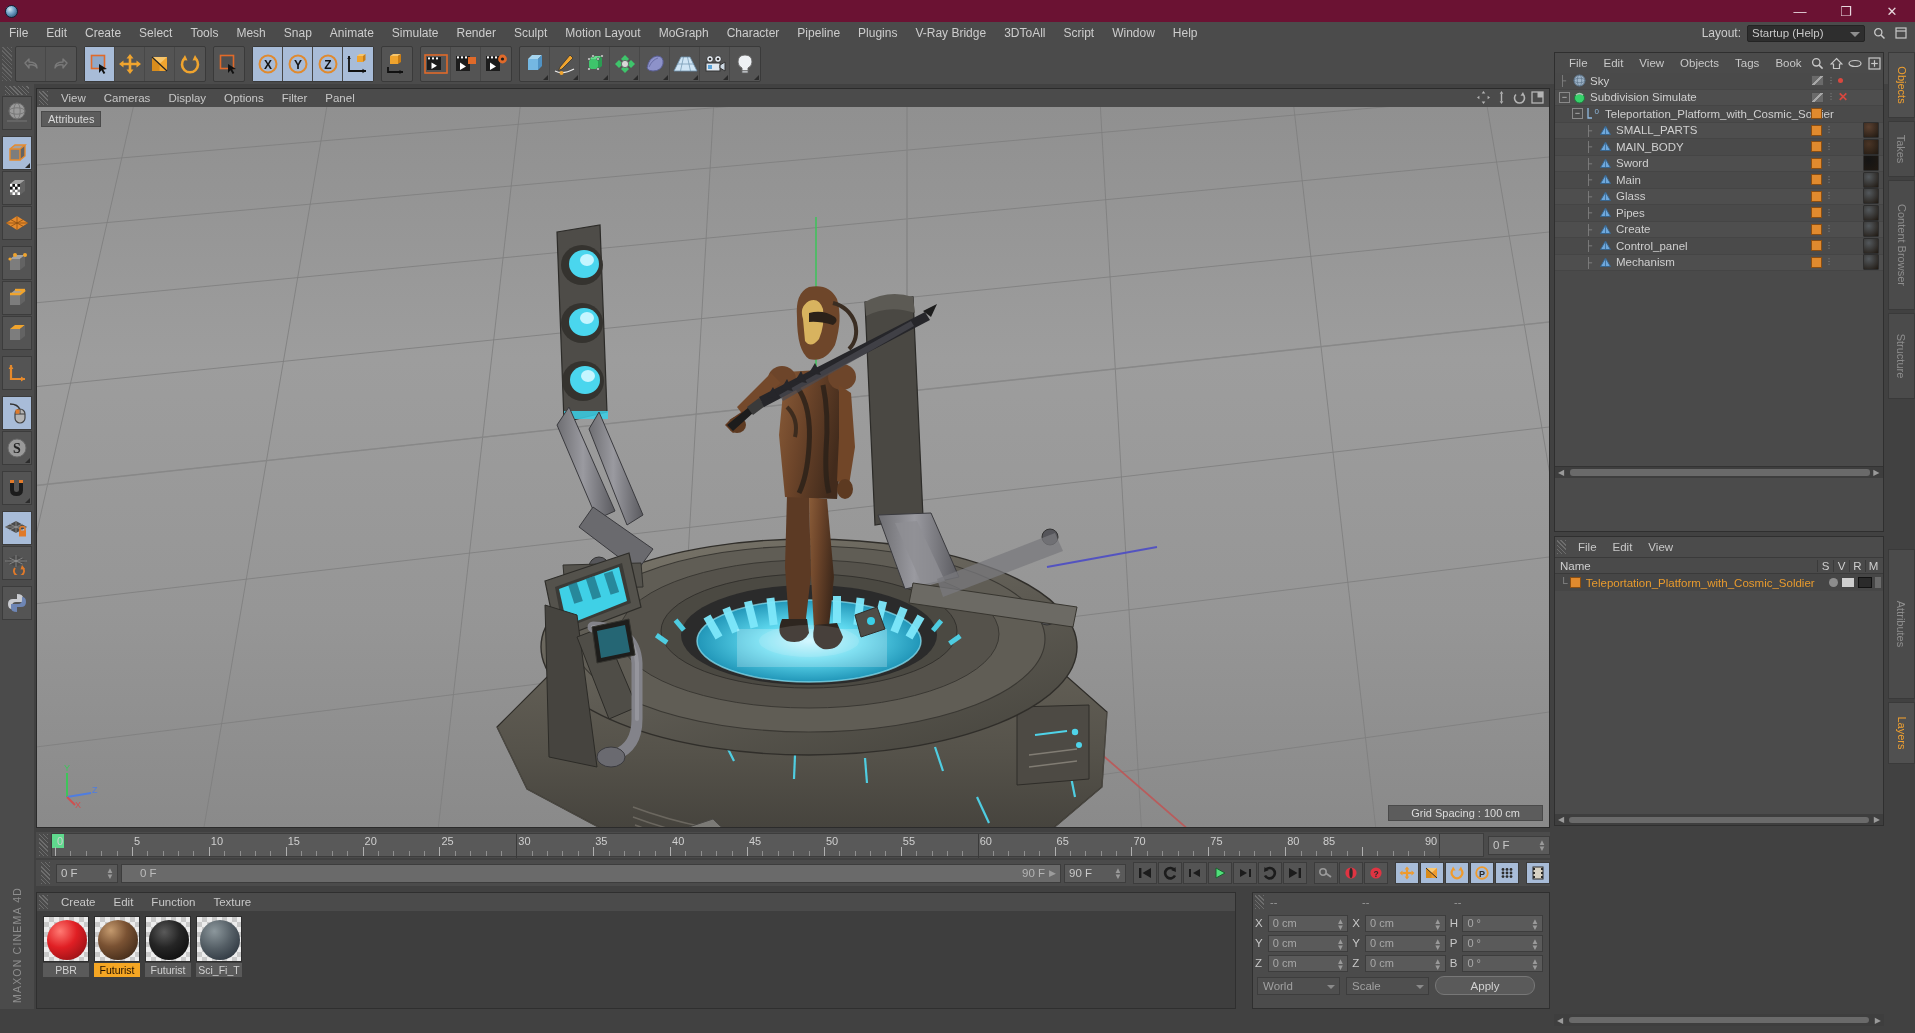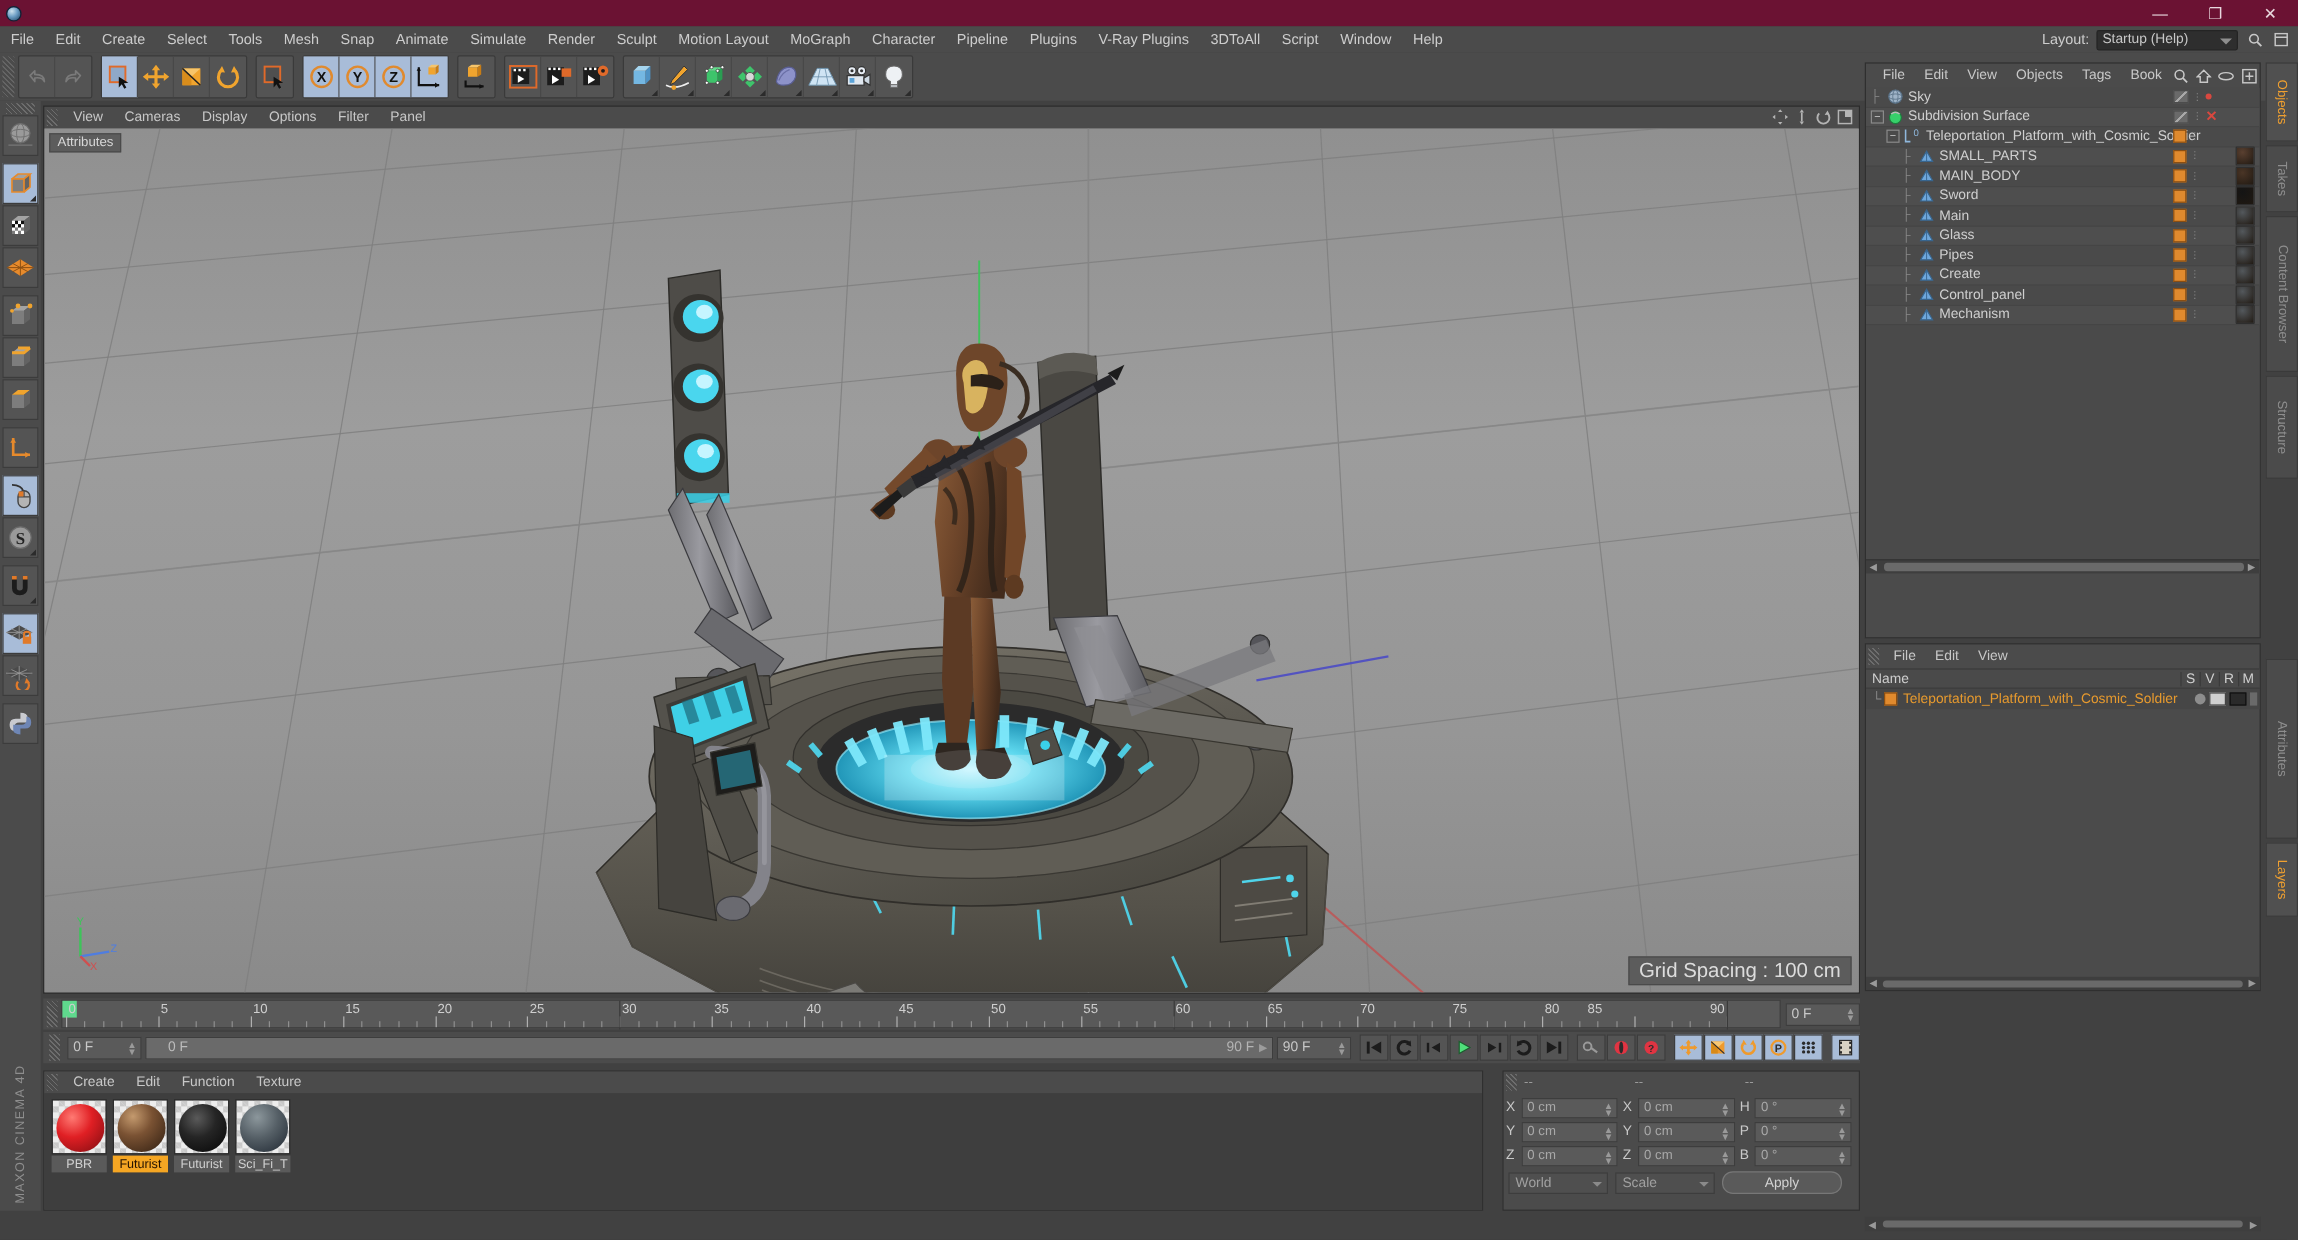--- a/index.html
+++ b/index.html
@@ -134,22 +134,22 @@
     position: relative; width: 100%; height: 720px; overflow: hidden;
     background: linear-gradient(#8e8e8e 0%, #9a9a9a 22%, #a2a2a2 45%, #989898 72%, #8c8c8c 100%);
   }
   .vp-label {
     position: absolute; left: 4px; top: 4px; z-index: 9;
     background: #5c5c5c; color: #d8d8d8; font-size: 11px;
     padding: 1px 6px; border: 1px solid #4a4a4a;
   }
   .grid-spacing {
     position: absolute; right: 6px; bottom: 6px; z-index: 9;
-    background: #5c5c5c; color: #dcdcdc; font-size: 17px;
-    padding: 1px 8px; border: 1px solid #4a4a4a; margin-left: 12px;
+    background: #5c5c5c; color: #dcdcdc; font-size: 11px;
+    padding: 1px 22px; border: 1px solid #4a4a4a; margin-left: 12px;
   }
   .axis-gizmo { position: absolute; left: 18px; bottom: 18px; z-index: 9; }
 
   
   .timeline {
     position: absolute; left: 36px; top: 832px; width: 1514px; height: 26px;
     background: #4b4b4b; display: flex; align-items: center;
   }
   .tl-grip { width: 9px; height: 22px; margin: 0 3px;
     background-image: repeating-linear-gradient(45deg, #6d6d6d 0 1px, transparent 1px 3px); }
@@ -361,21 +361,21 @@
     <div class="menu-item">Snap</div>
     <div class="menu-item">Animate</div>
     <div class="menu-item">Simulate</div>
     <div class="menu-item">Render</div>
     <div class="menu-item">Sculpt</div>
     <div class="menu-item">Motion Layout</div>
     <div class="menu-item">MoGraph</div>
     <div class="menu-item">Character</div>
     <div class="menu-item">Pipeline</div>
     <div class="menu-item">Plugins</div>
-    <div class="menu-item">V-Ray Plugins</div>
+    <div class="menu-item">V-Ray Bridge</div>
     <div class="menu-item">3DToAll</div>
     <div class="menu-item">Script</div>
     <div class="menu-item">Window</div>
     <div class="menu-item">Help</div>
     <div class="right">
       <div class="layout-label">Layout:</div>
       <div class="layout-select">
         <span>Startup (Help)</span>
         <span class="caret"></span>
       </div>
@@ -1500,21 +1500,21 @@
         </div>
         <div class="om-row">
           <div style="display:flex;align-items:center;padding-left:4px;">
             <span style="display:inline-block;width:11px;height:11px;border:1px solid #8a8a8a;line-height:9px;text-align:center;font-size:9px;color:#cfcfcf;margin-right:3px;">−</span>
             <span style="display:inline-flex;align-items:center;margin-right:4px;">
               <svg width="13" height="13" viewBox="0 0 13 13">
                 <circle cx="6.5" cy="7" r="5" fill="#36d16a" stroke="#1d7a3c" stroke-width="1"></circle>
                 <path d="M3 4 Q6.5 1 10 4" fill="none" stroke="#b8b8b8" stroke-width="1.3"></path>
               </svg>
             </span>
-            <span class="om-name">Subdivision Surface</span>
+            <span class="om-name">Subdivision Simulate</span>
           </div>
           <div class="om-right">
             <div class="om-tagbox">
               <span class="om-diagtag"></span>
               <span class="om-dots">⋮</span>
               <span class="om-xmark">✕</span>
             </div>
             <span style="width:20px;display:inline-block"></span>
           </div>
         </div>

